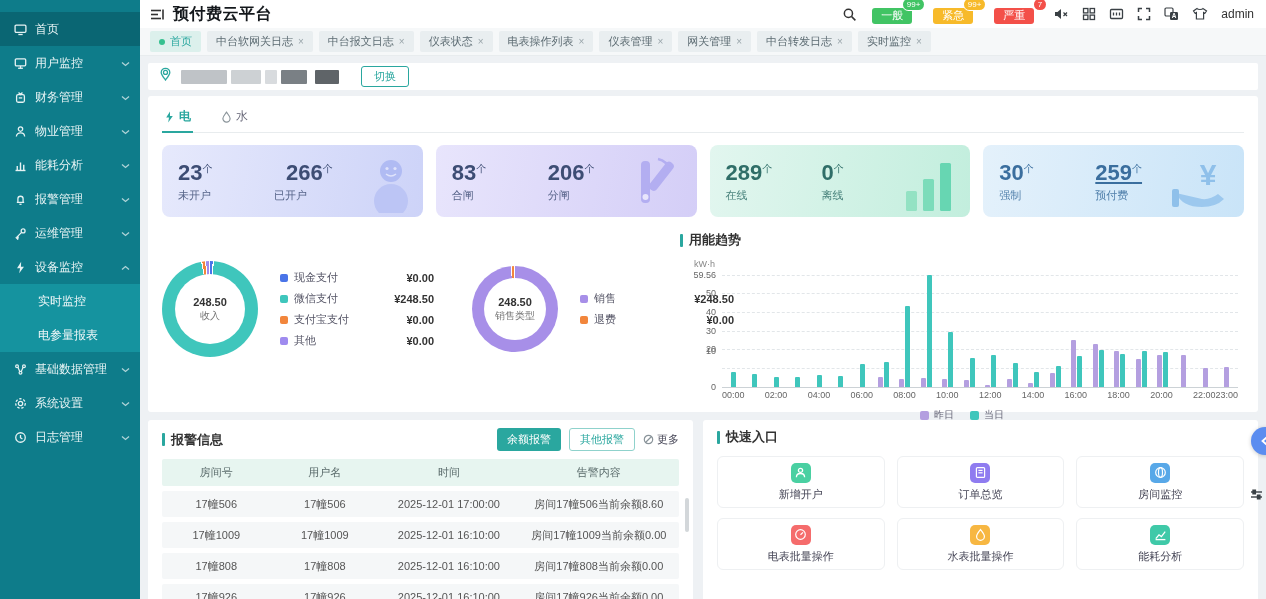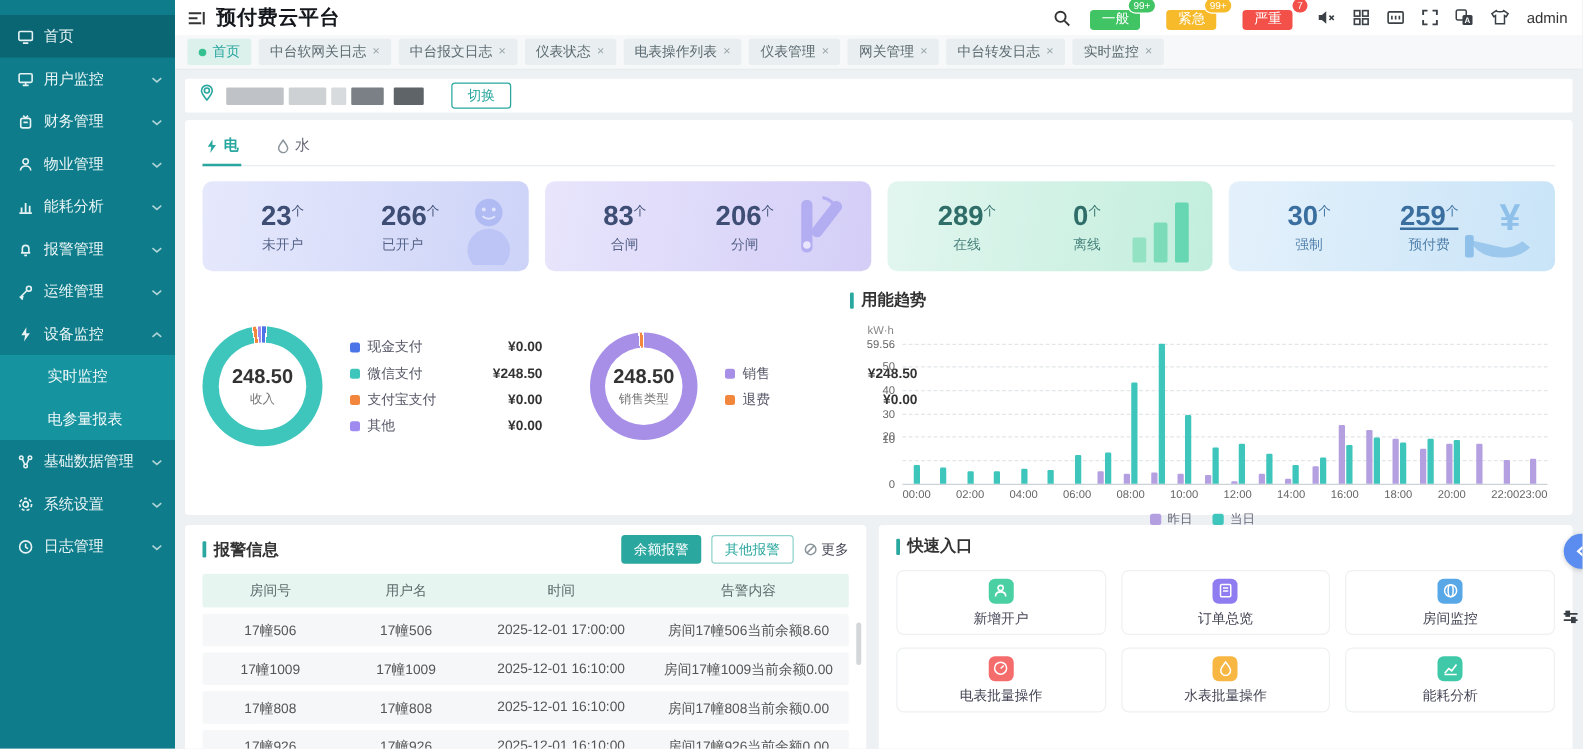--- a/index.html
+++ b/index.html
@@ -42,37 +42,37 @@
   .switch-btn { margin-left:14px; border:1px solid #2aa79f; color:#2aa79f; background:#fff; font-size:11px; padding:2px 12px; border-radius:3px; cursor:pointer; }
 
   .panel { background:#fff; border-radius:3px; }
   .main-panel { margin-top:6px; padding:6px 14px 10px; height:316px; }
   .util-tabs { display:flex; gap:26px; border-bottom:1px solid #e8ecee; }
   .util-tab { display:flex; align-items:center; gap:4px; font-size:12px; color:#667; padding:6px 2px 7px; cursor:pointer; position:relative; }
   .util-tab.active { color:#2aa79f; font-weight:bold; }
   .util-tab.active::after { content:""; position:absolute; left:0; right:0; bottom:-1px; height:2px; background:#2aa79f; }
 
   .cards { display:flex; gap:13px; margin-top:12px; }
-  .stat-card { flex:1; height:72px; border-radius:8px; position:relative; display:flex; align-items:center; padding:0 16px; overflow:hidden;text-align:center; }
+  .stat-card { flex:1; height:72px; border-radius:8px; position:relative; display:flex; align-items:center; padding:0 16px; overflow:hidden; }
   .stat { width:42%; }
   .stat .num { font-size:22px; font-weight:bold; }
   .stat .num sup { font-size:10px; font-weight:normal; }
   .stat .lab { font-size:11px; margin-top:2px; opacity:.85; }
   .stat-icon { position:absolute; right:10px; bottom:0; }
 
   .split { display:flex; margin-top:14px; }
   .sec-title { display:flex; align-items:center; gap:6px; font-size:13px; font-weight:bold; color:#333; }
   .sec-title::before { content:""; width:3px; height:13px; background:#2aa79f; border-radius:1px; }
 
   .left-sec { width:510px; min-width:510px; }
   .donut-zone { display:flex; align-items:center; margin-top:30px; }
   .donut-group { display:flex; align-items:center; }
   .donut { position:relative; border-radius:50%; }
   .donut .hole { position:absolute; background:#fff; border-radius:50%; display:flex; flex-direction:column; align-items:center; justify-content:center; }
-  .hole .v { font-size:16px; font-weight:bold; color:#333; }
+  .hole .v { font-size:11px; font-weight:bold; color:#333; }
   .hole .l { font-size:10px; color:#777; margin-top:1px; }
   .legend { margin-left:22px; }
   .leg-row { display:flex; align-items:center; font-size:11px; margin:6px 0; }
   .leg-row .sw { width:8px; height:8px; border-radius:2px; margin-right:6px; }
   .leg-row .nm { color:#556; width:70px; }
   .leg-row .val { font-weight:bold; color:#333; margin-left:18px; text-align:right; min-width:52px; }
 
   .right-sec { flex:1; min-width:0; padding-left:8px; }
   .chart-wrap { position:relative; margin:26px 6px 0 42px; height:112px; }
   .gline { position:absolute; left:0; right:0; border-top:1px dashed #e2e6e9; }

